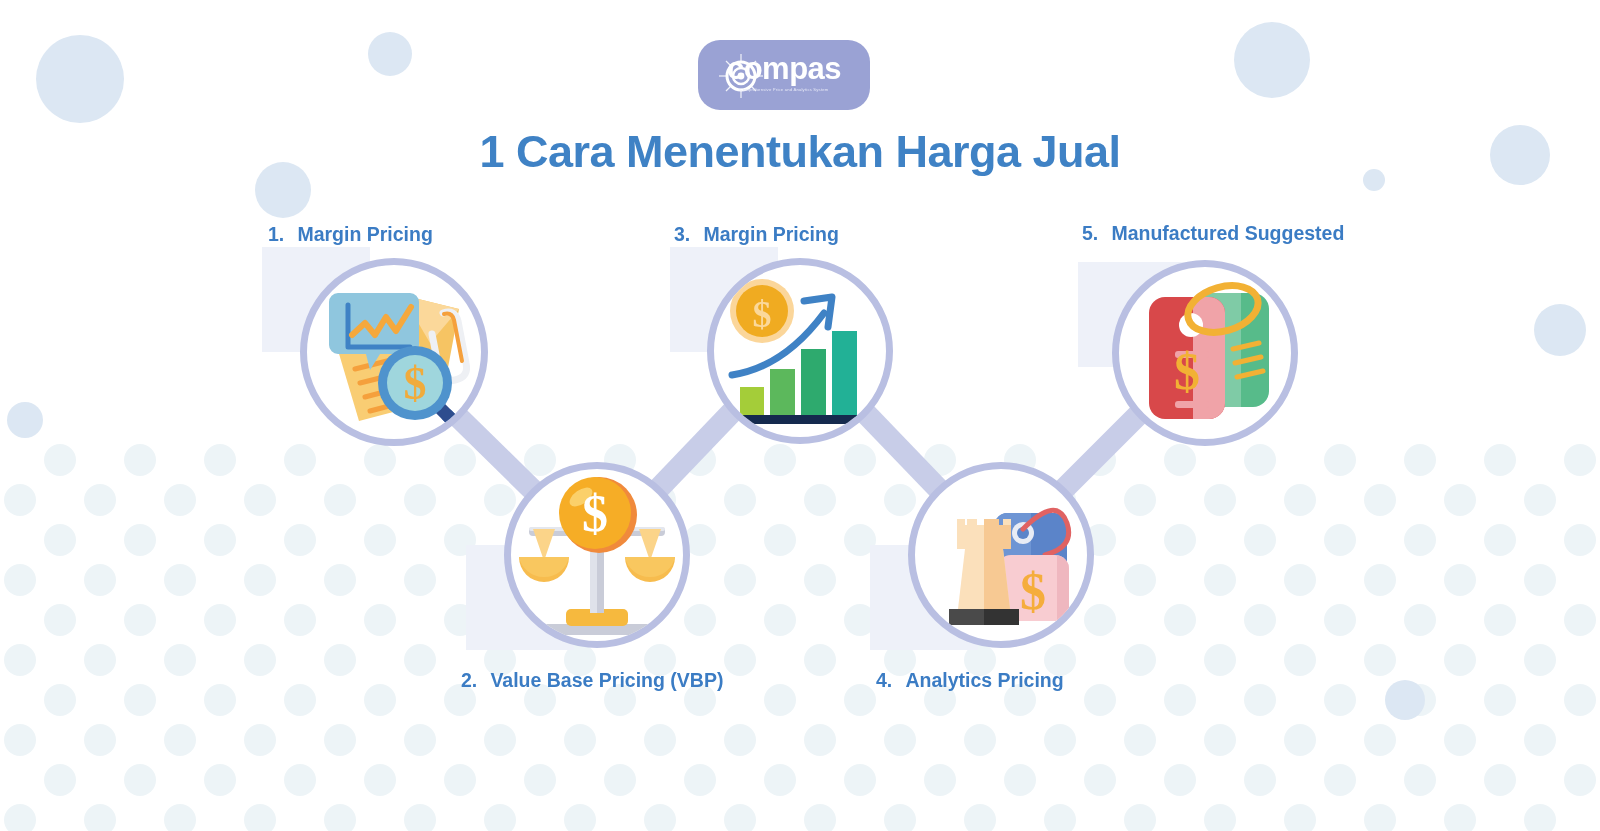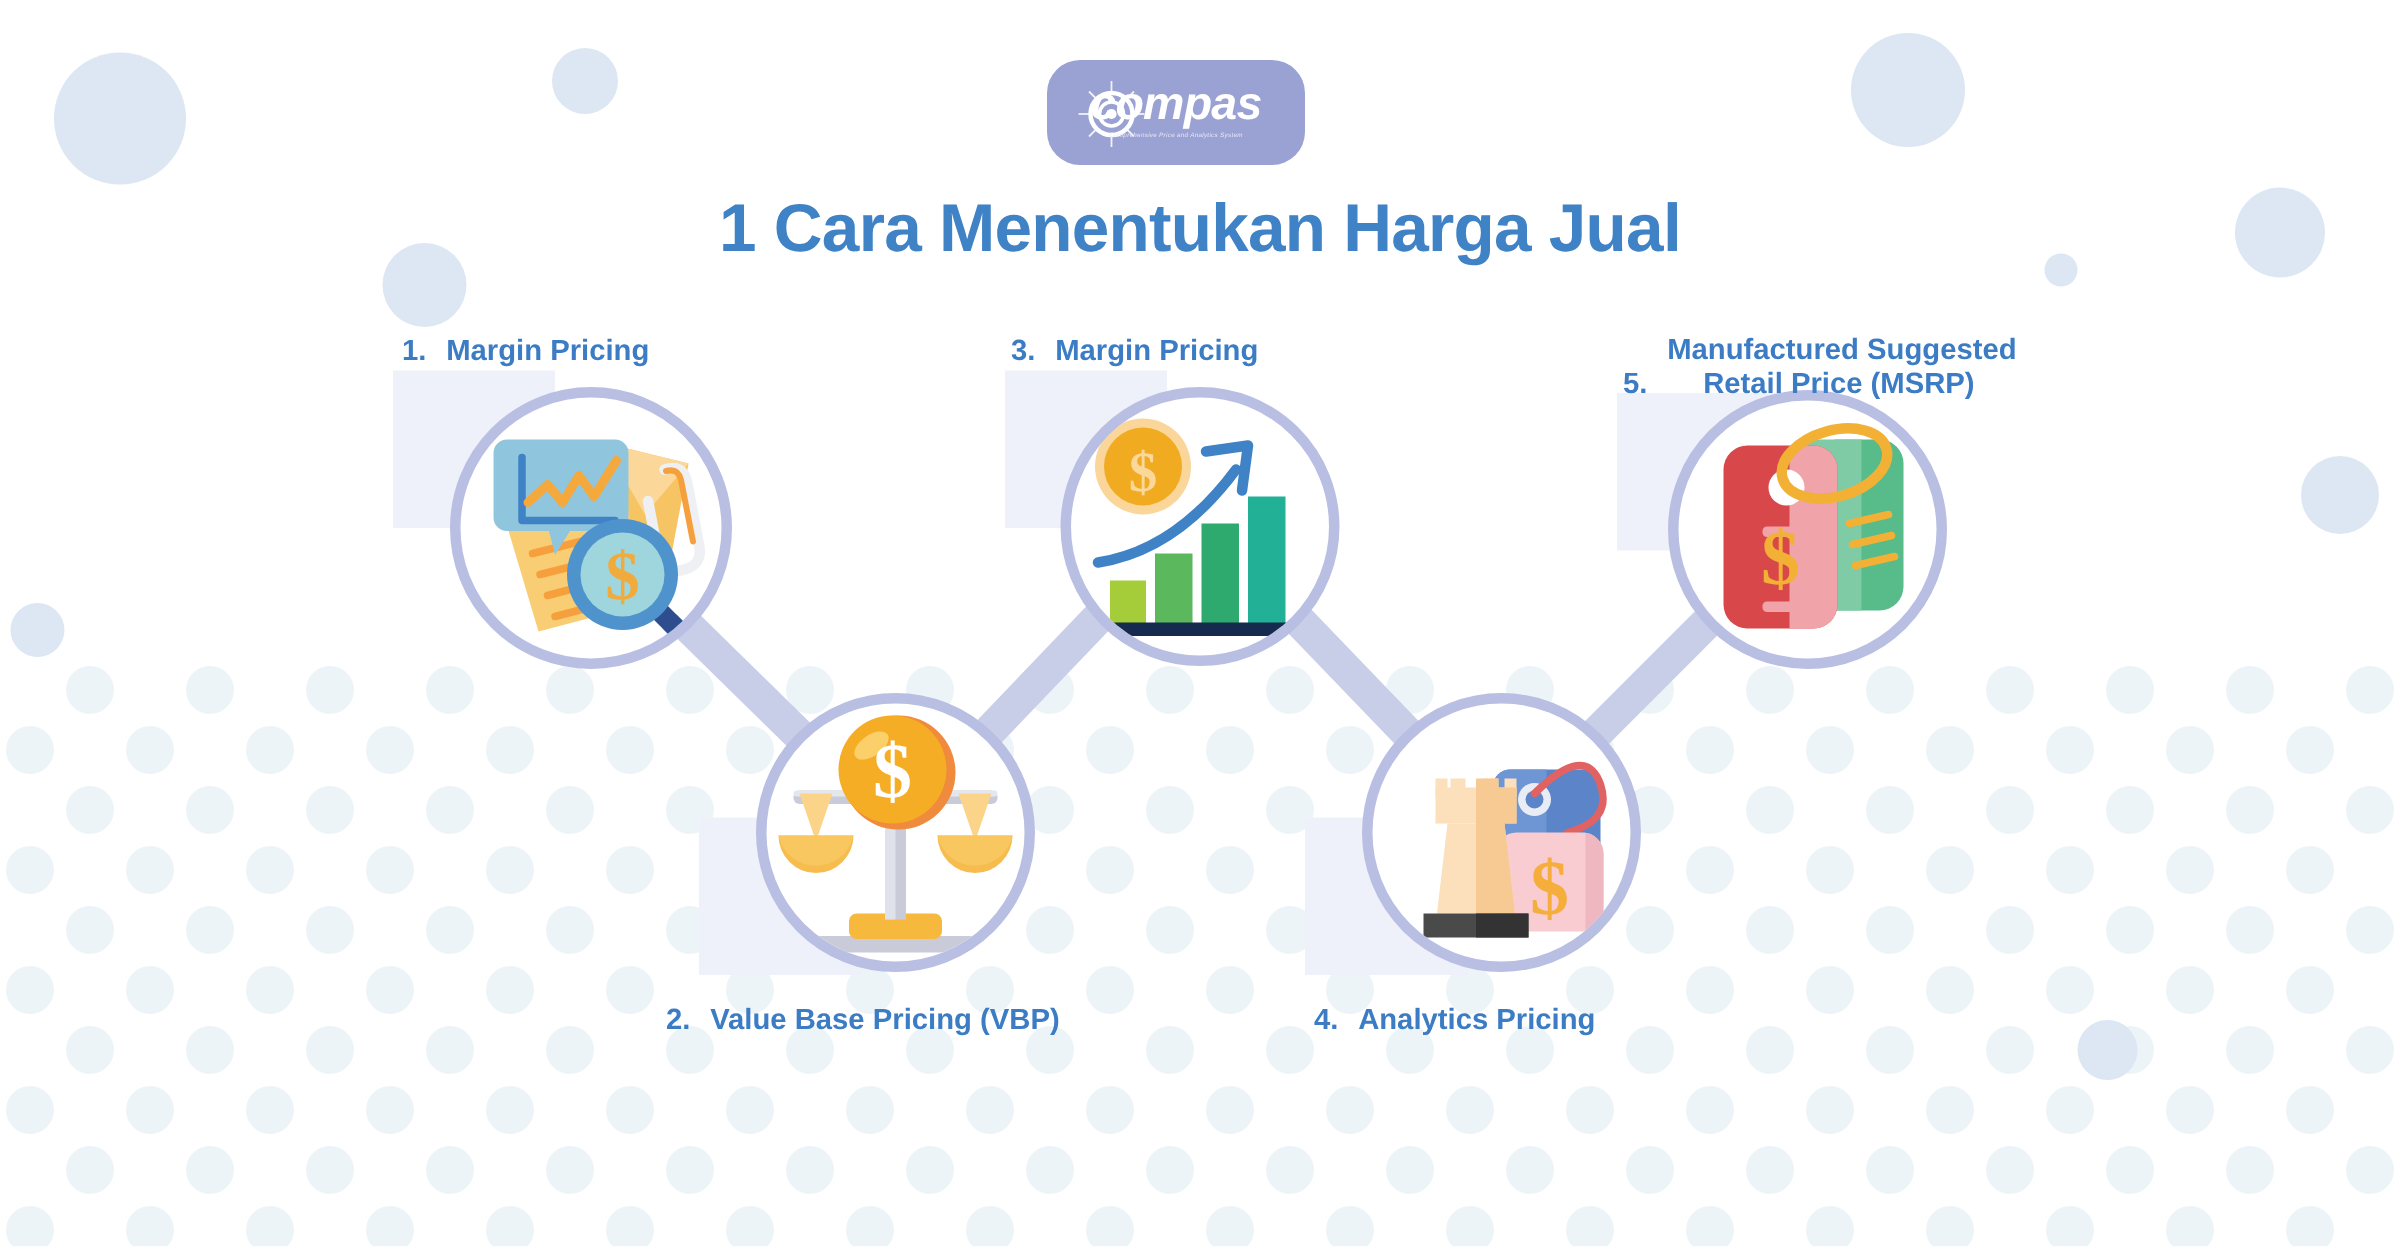--- a/index.html
+++ b/index.html
@@ -29,21 +29,20 @@
   #logo-pill {
     position: absolute;
     left: 698px; top: 40px;
     width: 172px; height: 70px;
     background: #9aa2d4;
     border-radius: 22px;
     z-index: 5;
     display: flex;
     align-items: center;
     justify-content: center;
-    font-style: italic;
   }
   #logo-inner { position: relative; width: 160px; height: 60px; }
   #logo-word {
     position: absolute;
     left: 0; top: 8px;
     width: 160px;
     text-align: center;
     color: #ffffff;
     font-size: 31px;
     font-weight: bold;
@@ -225,21 +224,21 @@
     <path d="M128 60 L150 60 L139 92 Z" fill="#fbd489"></path>
     <path d="M114 88 h50 a25 25 0 0 1 -50 0 z" fill="#f7bc4e"></path>
     <path d="M114 88 h50 a25 25 0 0 1 -25 20 a25 25 0 0 1 -25 -20 z" fill="#f9c75f"></path>
 
     <circle cx="88" cy="46" r="38" fill="#f08a3c"></circle>
     <circle cx="84" cy="44" r="36" fill="#f6ad26"></circle>
     <ellipse cx="70" cy="28" rx="13" ry="7" fill="#fbd06a" transform="rotate(-35 70 28)"></ellipse>
     <text x="84" y="62" text-anchor="middle" fill="#ffffff" font-family="Liberation Serif, serif" font-size="52" font-weight="bold">$</text>
   </svg>
 </div>
-<div class="step-label" style="left:444px; top:669px;">
+<div class="step-label" style="left:461px; top:669px;">
   <span class="step-num">2.</span>
   <span class="step-text">Value Base Pricing (VBP)</span>
 </div>
 
 <div class="panel" style="left:670px; top:247px; width:108px; height:105px;"></div>
 <div class="ring" style="left:707px; top:258px; width:186px; height:186px;"></div>
 <div class="icon-wrap" style="left:714px; top:265px; width:172px; height:172px;">
   <svg width="172" height="172" viewBox="0 0 172 172" xmlns="http://www.w3.org/2000/svg">
 
     <path d="M18 110 q52 -8 92 -62" fill="none" stroke="#3f82c5" stroke-width="7" stroke-linecap="round"></path>
@@ -318,21 +317,21 @@
       <rect x="56" y="84" width="34" height="7" rx="3"></rect>
       <rect x="56" y="134" width="34" height="7" rx="3"></rect>
     </g>
     <text x="68" y="122" text-anchor="middle" fill="#f2b134" font-family="Liberation Serif, serif" font-size="52" font-weight="bold">$</text>
 
     <ellipse cx="104" cy="42" rx="36" ry="22" fill="none" stroke="#f2b134" stroke-width="7" transform="rotate(-16 104 42)"></ellipse>
   </svg>
 </div>
 <div class="step-label" style="left:1082px; top:222px;">
   <span class="step-num">5.</span>
-  <span class="step-text"><span>Manufactured Suggested</span><span class="l2">Retail Price (MSRP)</span></span>
+  <span class="step-text"><span>Manufactured Suggested</span></span>
 </div>
 
 <div id="logo-pill">
   <div id="logo-inner">
     <svg width="46" height="46" viewBox="0 0 46 46" style="position:absolute;left:14px;top:8px;" xmlns="http://www.w3.org/2000/svg">
       <g stroke="#ffffff" stroke-width="1.2" opacity="0.85">
         <line x1="23" y1="1" x2="23" y2="9"></line>
         <line x1="23" y1="37" x2="23" y2="45"></line>
         <line x1="1" y1="23" x2="9" y2="23"></line>
         <line x1="37" y1="23" x2="45" y2="23"></line>

